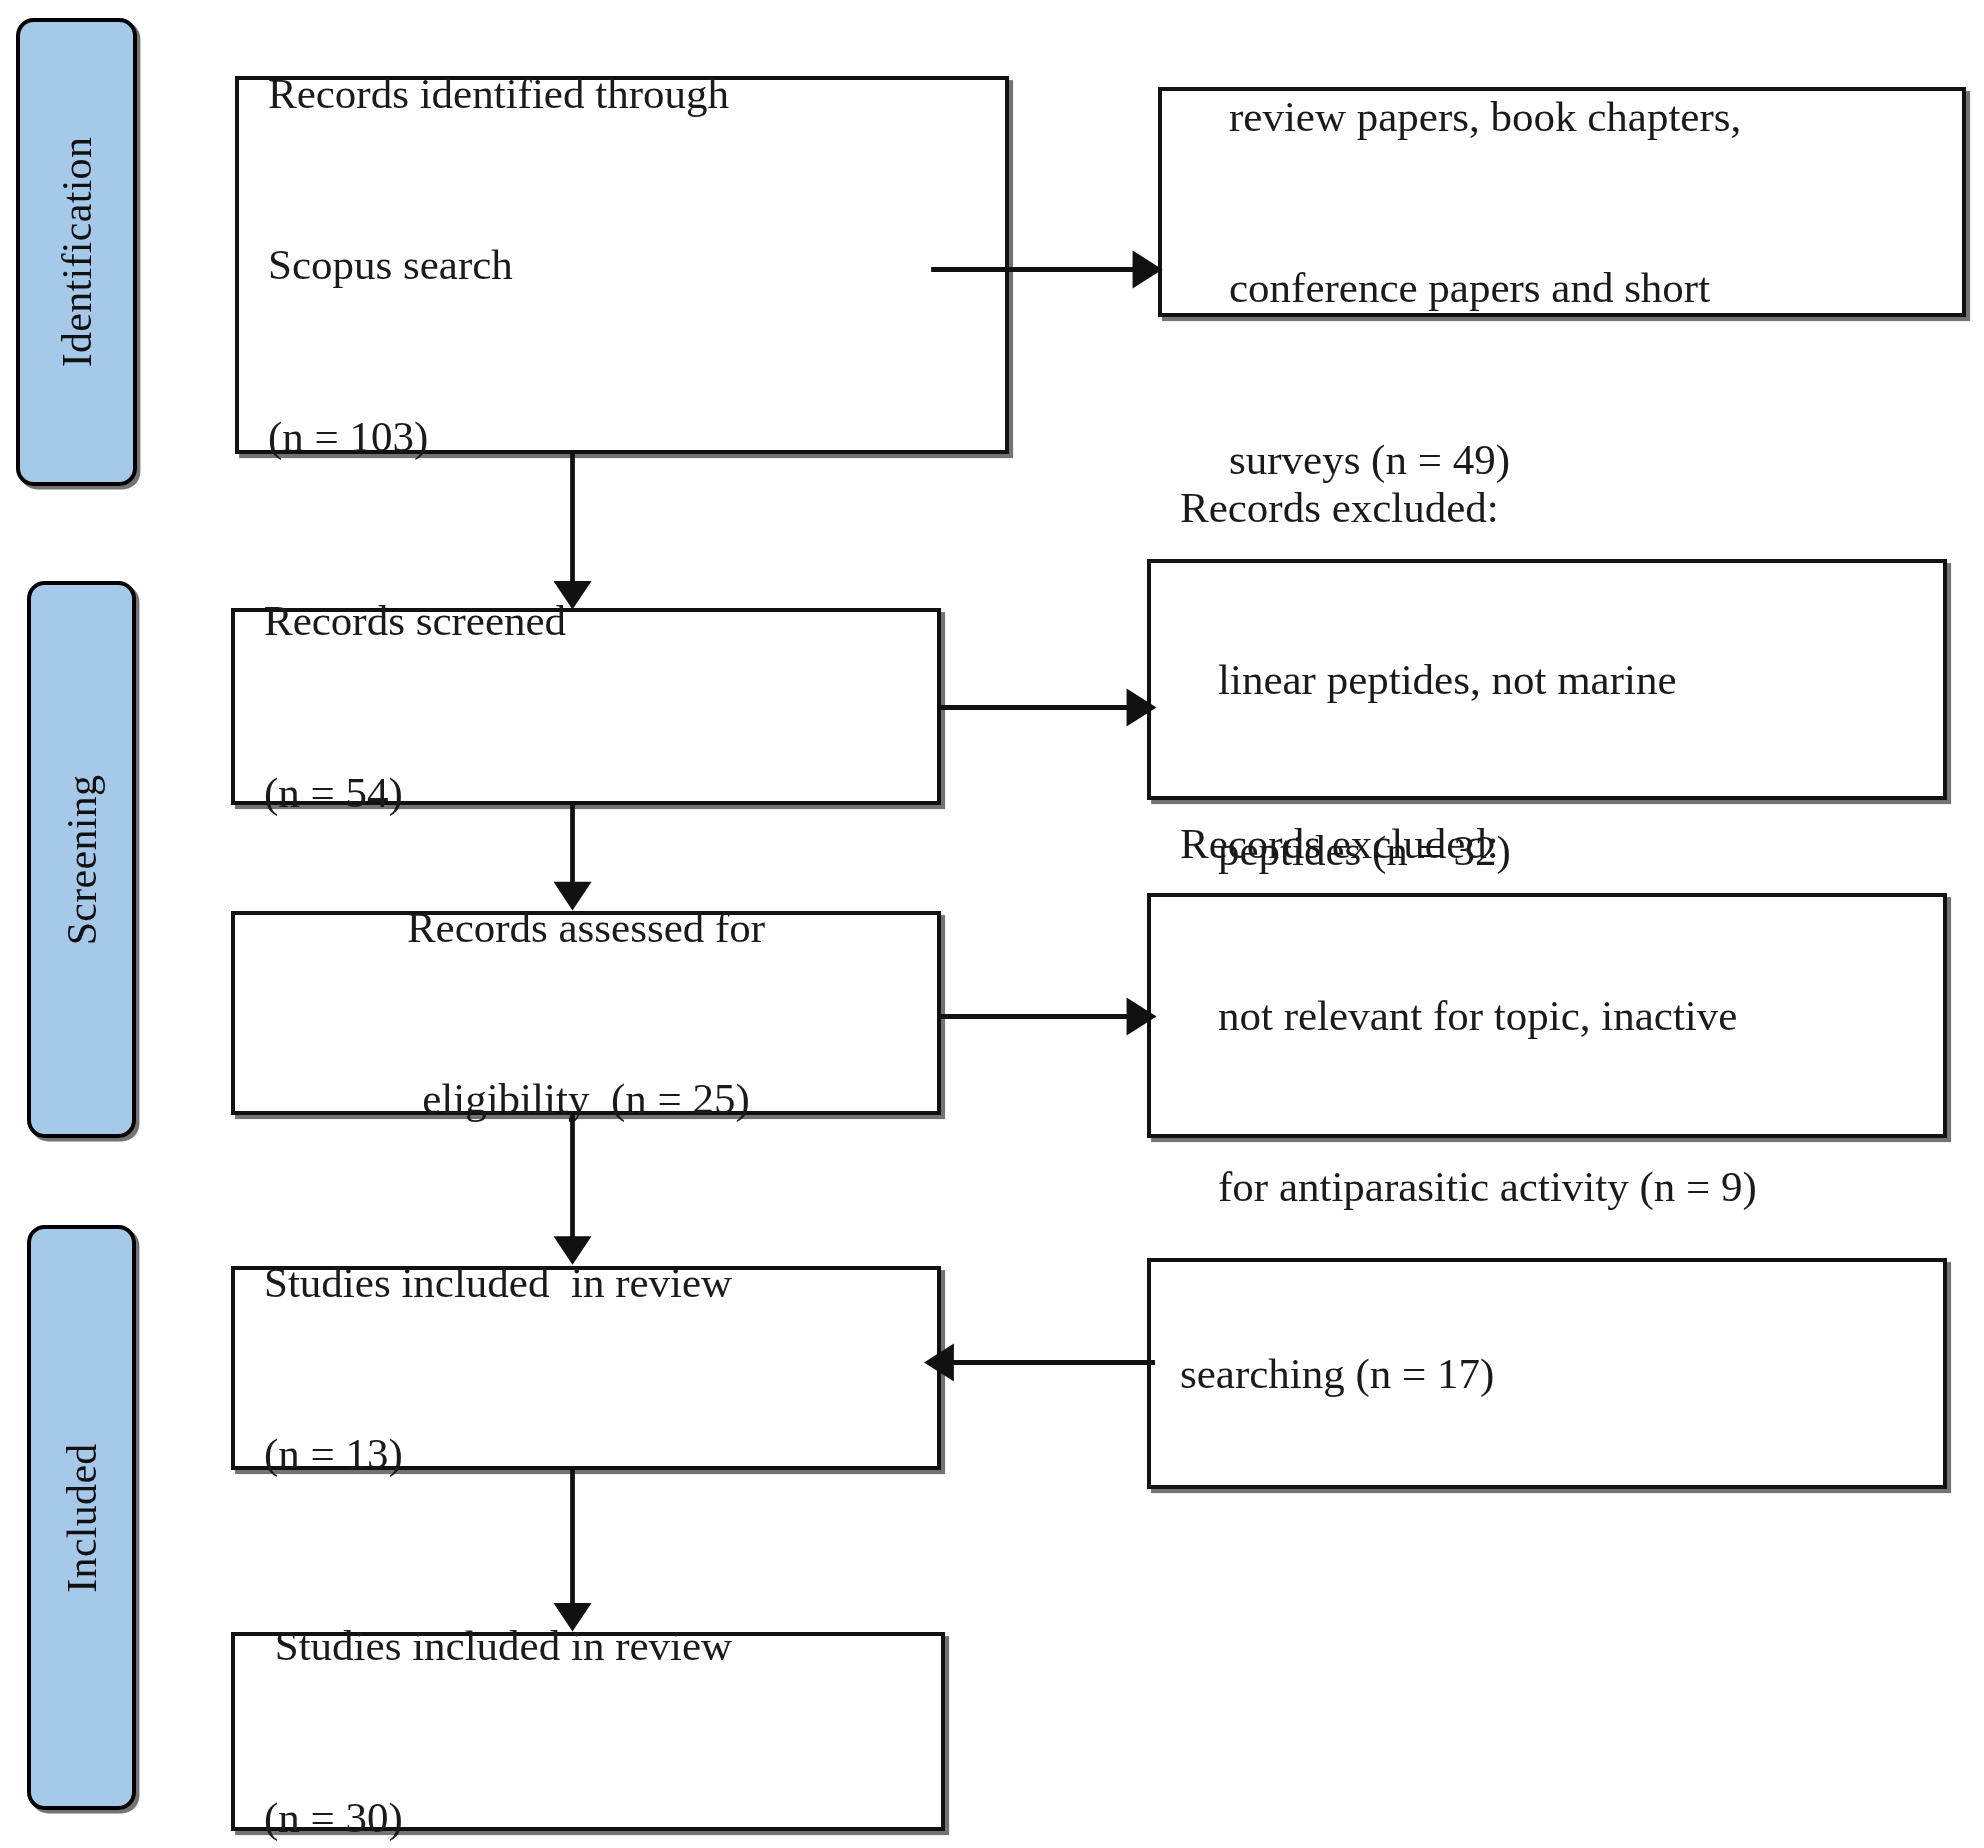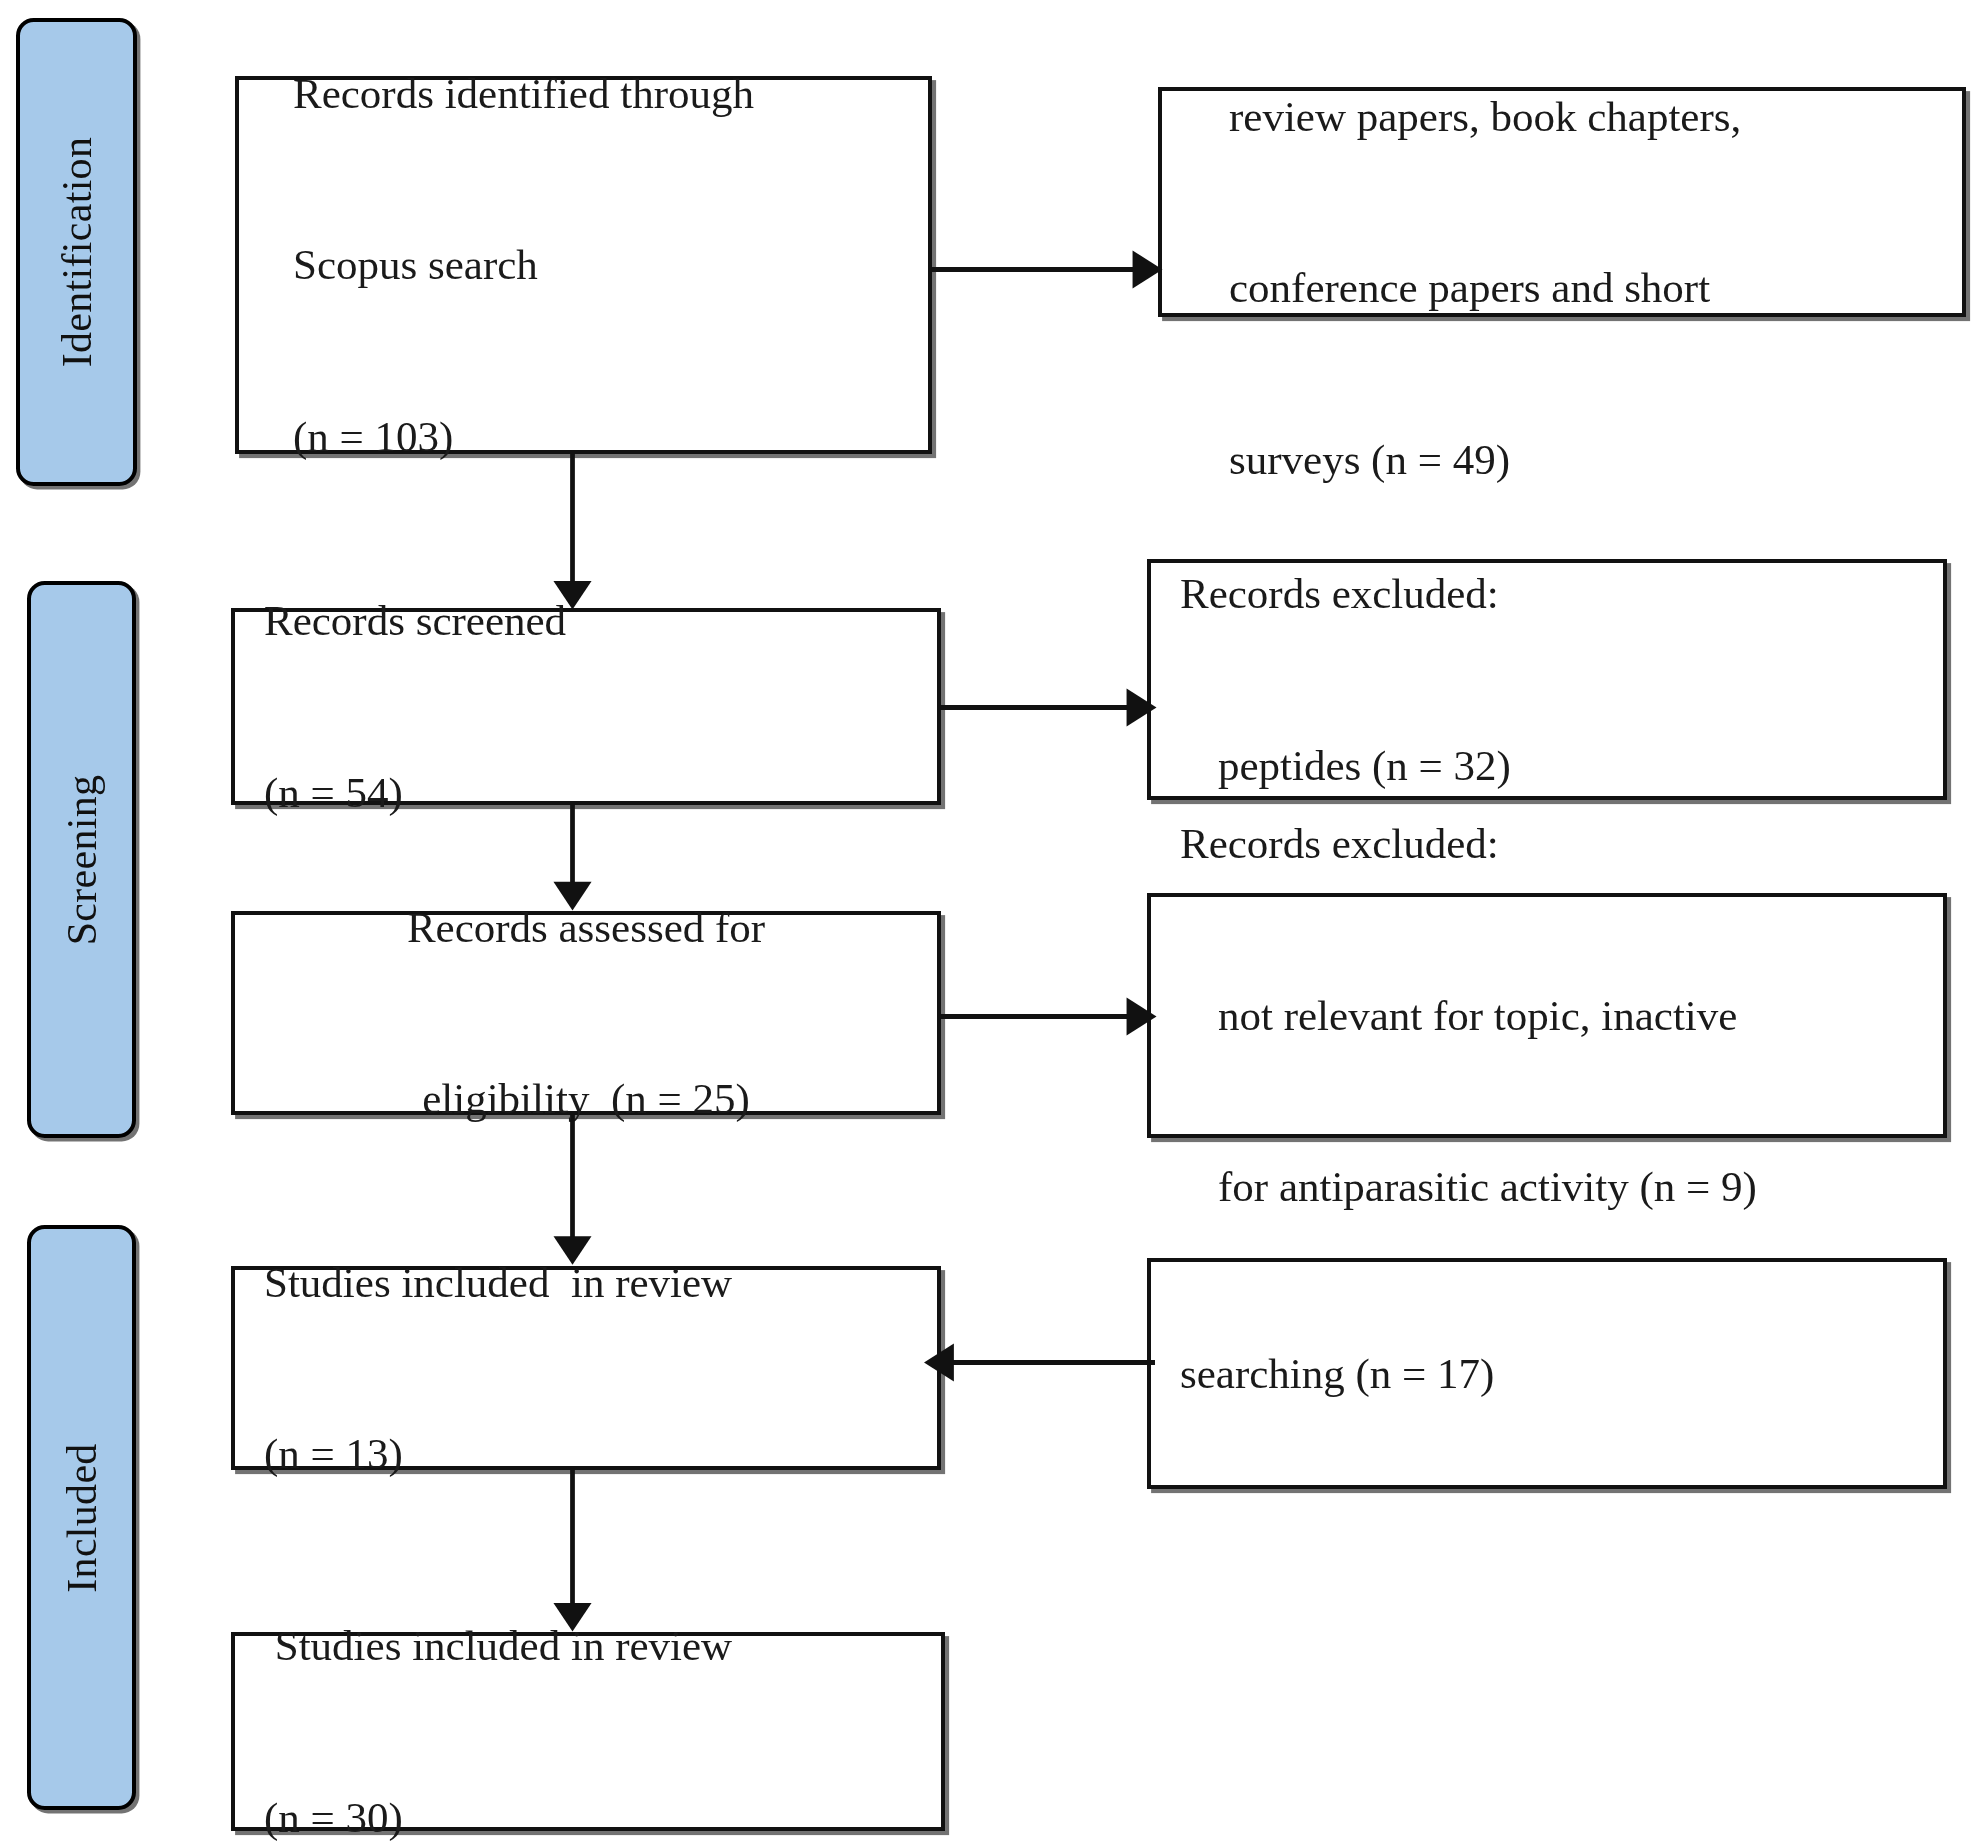--- a/index.html
+++ b/index.html
@@ -81,21 +81,21 @@
   </div>
 
   <div class="stage-pill" style="left:27px; top:581px; width:109px; height:557px;">
     <span class="stage-label">Screening</span>
   </div>
 
   <div class="stage-pill" style="left:27px; top:1225px; width:109px; height:585px;">
     <span class="stage-label">Included</span>
   </div>
 
-  <div class="flow-box" style="left:235px; top:76px; width:697px; height:378px;padding-left:25px;">
+  <div class="flow-box" style="left:235px; top:76px; width:774px; height:378px;">
     <div class="btext">
       <span class="ln">Records identified through</span>
       <span class="ln">Scopus search</span>
       <span class="ln">(n = 103)</span>
     </div>
   </div>
 
   <div class="flow-box" style="left:1158px; top:87px; width:808px; height:230px;">
     <div class="btext">
       <span class="ln">Records excluded before screening:</span>
@@ -122,20 +122,21 @@
   <div class="flow-box" style="left:231px; top:608px; width:710px; height:197px;">
     <div class="btext">
       <span class="ln">Records screened</span>
       <span class="ln">(n = 54)</span>
     </div>
   </div>
 
   <div class="flow-box" style="left:1147px; top:559px; width:800px; height:241px;">
     <div class="btext">
       <span class="ln">Records excluded:</span>
+      <span class="ln ind">linear peptides, not marine</span>
       <span class="ln ind">peptides (n = 32)</span>
     </div>
   </div>
 
   <div class="arrow" style="left:940px; top:683px; width:218px; height:49px;">
     <svg width="218" height="49" viewBox="0 0 320 72">
       <line x1="0" y1="36" x2="278" y2="36" stroke="#111111" stroke-width="7"></line>
       <polygon points="274,8 318,36 274,64" fill="#111111"></polygon>
     </svg>
   </div>

